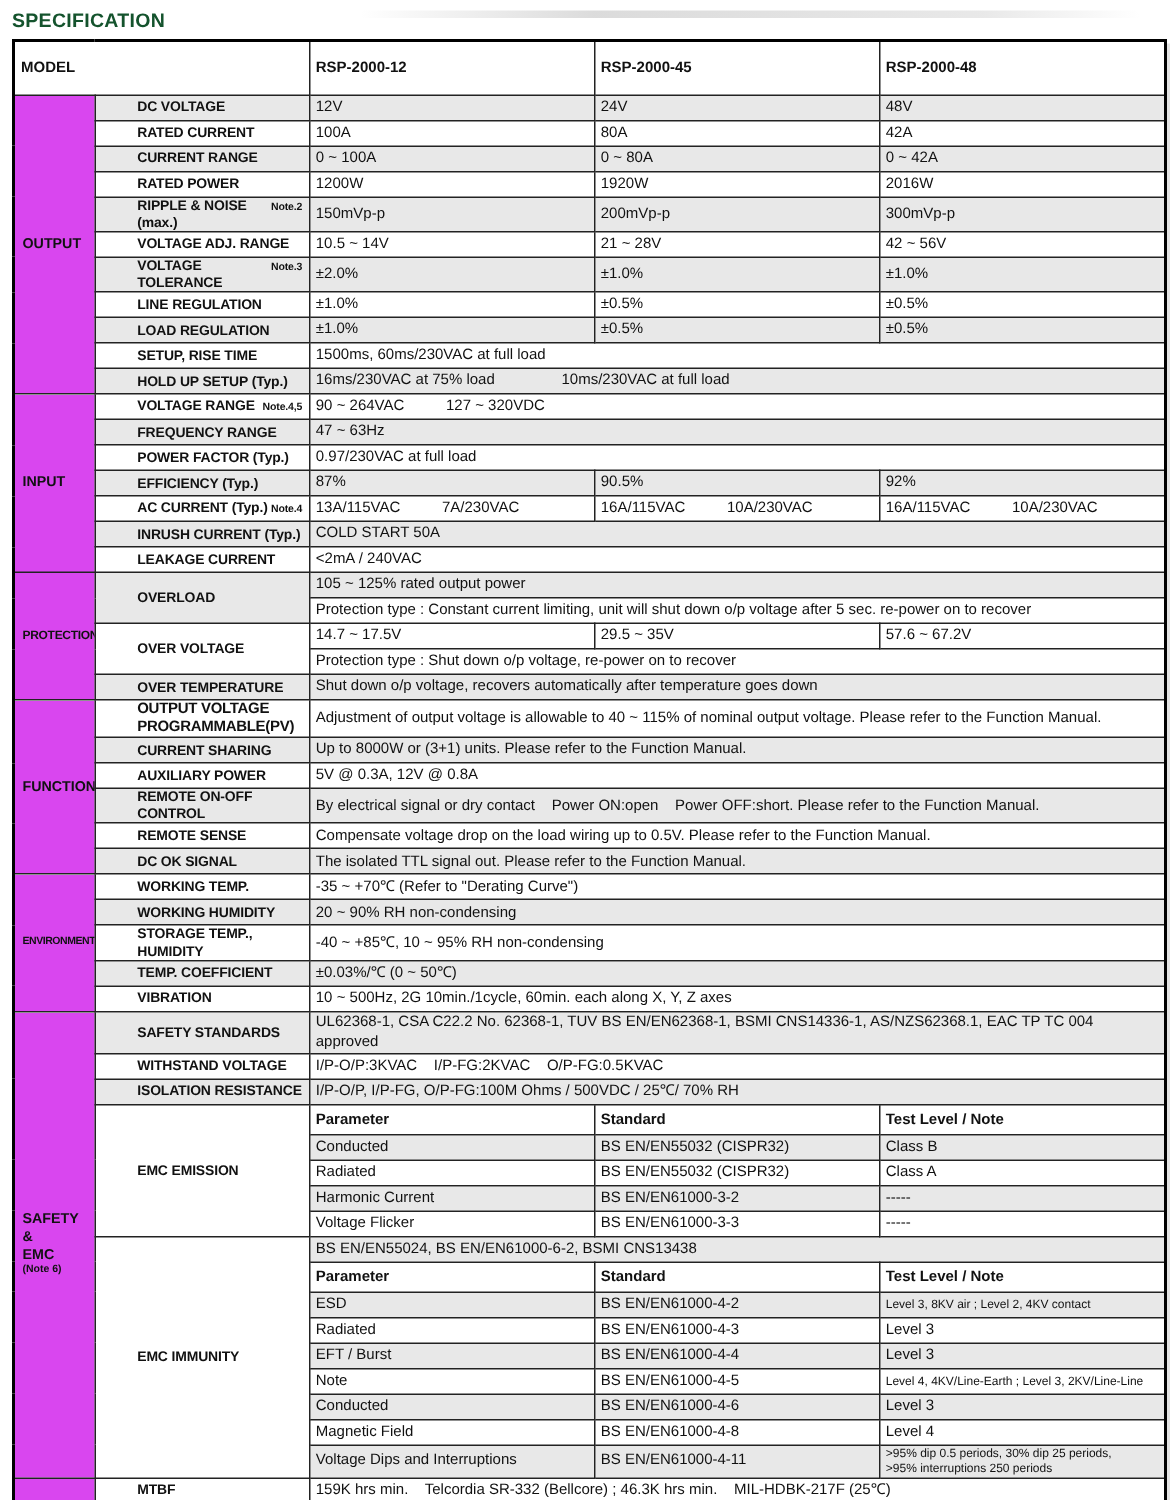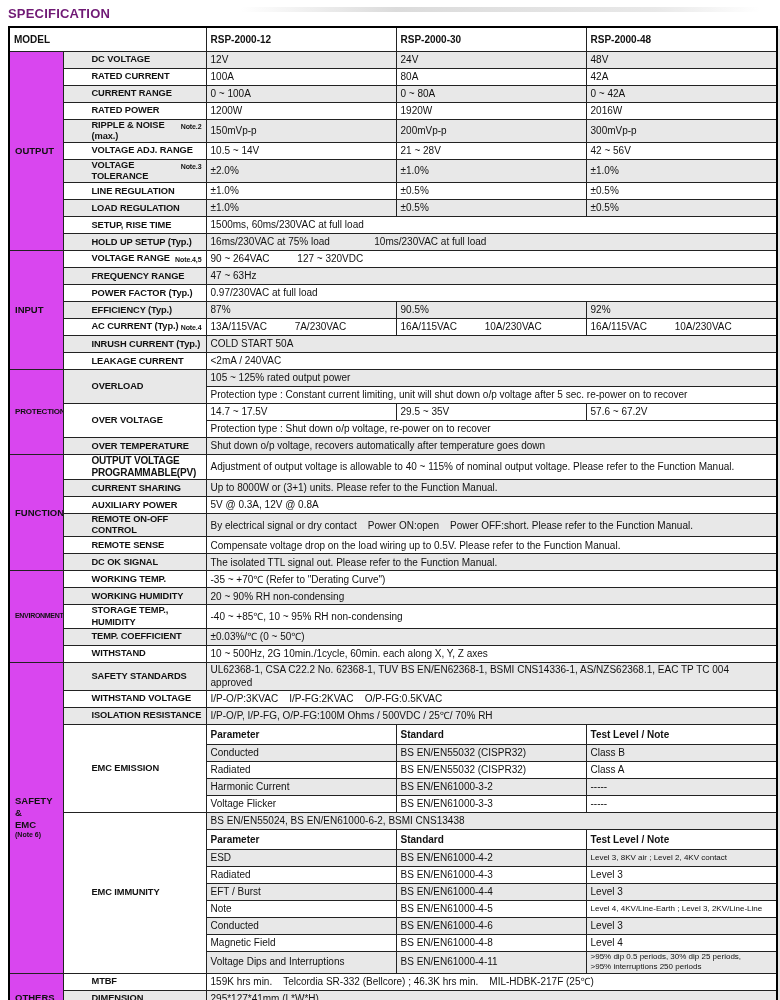--- a/index.html
+++ b/index.html
@@ -1,27 +1,27 @@
 <!DOCTYPE html>
 <html><head>
 <meta charset="utf-8">
 <style>
   html,body{margin:0;padding:0;background:#ffffff;}
   body{width:780px;height:1000px;position:relative;overflow:hidden;
        font-family:"Liberation Sans",sans-serif;color:#111;}
   .page-title{font-size:13px;font-weight:700;letter-spacing:.2px;
-       margin:6px 0 5px 8px;color:#701a75;}
+       margin:6px 0 5px 8px;color:#14532d;}
   .scan-streak{position:absolute;top:7px;left:240px;width:520px;height:5px;
        background:linear-gradient(90deg,rgba(200,200,200,0) 0%,rgba(190,190,190,.55) 30%,rgba(205,205,205,.45) 80%,rgba(215,215,215,0) 100%);}
   table.spec{border-collapse:collapse;table-layout:fixed;width:768px;margin-left:8px;
        border:2px solid #000;box-shadow:3px 3px 0 rgba(175,175,175,.35);}
   td{border:1px solid #222;padding:0 4px;font-size:10px;vertical-align:middle;
      overflow:hidden;}
   tr{height:17px;}
-  tr.hdr{height:24px;}
+  tr.hdr{height:36px;}
   tr.hdr td{font-weight:700;font-size:10px;}
   .shade{background:#e8e8e8;}
   .grp{font-weight:700;font-size:9.5px;padding-left:5px;white-space:pre-line;background:#d946ef;line-height:1.25;}
   .grp.sm{font-size:8px;letter-spacing:-.2px;}
   .grp.xs{font-size:7px;letter-spacing:-.3px;}
   .grp-sub{display:block;font-size:7px;font-weight:700;}
   .lbl{font-weight:700;font-size:9.3px;letter-spacing:-.1px;line-height:1.2;padding-left:28px;}
   .lbl.cond{font-size:10px;letter-spacing:-.2px;}
   .note{float:right;font-size:7px;font-weight:700;padding-top:3px;}
   .val{white-space:pre-wrap;line-height:1.35;}
@@ -40,21 +40,21 @@
     <col style="width:54px">
       <col style="width:143px">
     <col style="width:190px">
       <col style="width:190px">
       <col style="width:191px">
   </colgroup>
   <tbody id="spec-body">
     <tr class="hdr">
       <td colspan="2">MODEL</td>
       <td>RSP-2000-12</td>
-      <td>RSP-2000-30</td>
+      <td>RSP-2000-45</td>
       <td>RSP-2000-48</td>
     </tr>
   <tr>
         <td class="grp" rowspan="11"><span>OUTPUT</span></td>
         <td class="lbl shade"><span>DC VOLTAGE</span></td>
         <td class="val shade">12V</td>
         <td class="val shade">24V</td>
         <td class="val shade">48V</td>
       </tr>
       <tr>
@@ -203,21 +203,21 @@
       </tr>
       <tr>
         <td class="lbl"><span>STORAGE TEMP., HUMIDITY</span></td>
         <td class="val" colspan="3">-40 ~ +85℃, 10 ~ 95% RH non-condensing</td>
       </tr>
       <tr>
         <td class="lbl shade"><span>TEMP. COEFFICIENT</span></td>
         <td class="val shade" colspan="3">±0.03%/℃ (0 ~ 50℃)</td>
       </tr>
       <tr>
-        <td class="lbl"><span>WITHSTAND</span></td>
+        <td class="lbl"><span>VIBRATION</span></td>
         <td class="val" colspan="3">10 ~ 500Hz, 2G 10min./1cycle, 60min. each along X, Y, Z axes</td>
       </tr>
       <tr>
         <td class="grp" rowspan="17"><span>SAFETY &amp;
 EMC</span><span class="grp-sub">(Note 6)</span></td>
         <td class="lbl shade"><span>SAFETY STANDARDS</span></td>
         <td class="val shade" colspan="3">UL62368-1, CSA C22.2 No. 62368-1, TUV BS EN/EN62368-1, BSMI CNS14336-1, AS/NZS62368.1, EAC TP TC 004 approved</td>
       </tr>
       <tr>
         <td class="lbl"><span>WITHSTAND VOLTAGE</span></td>

